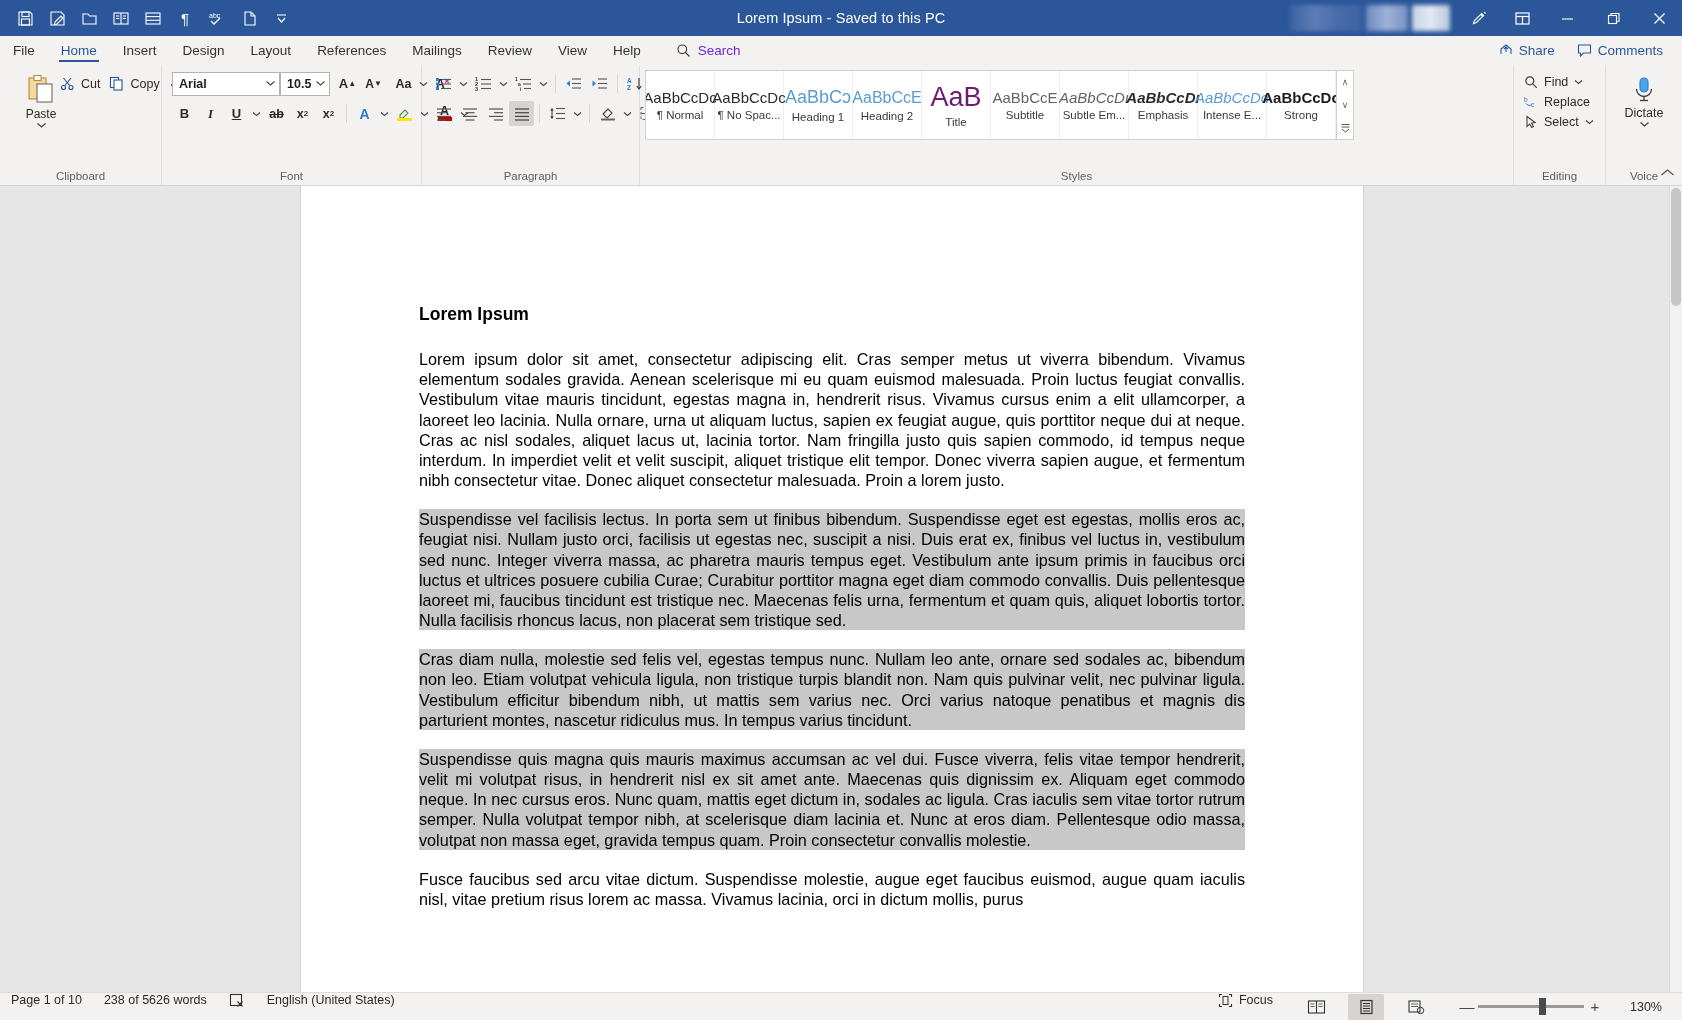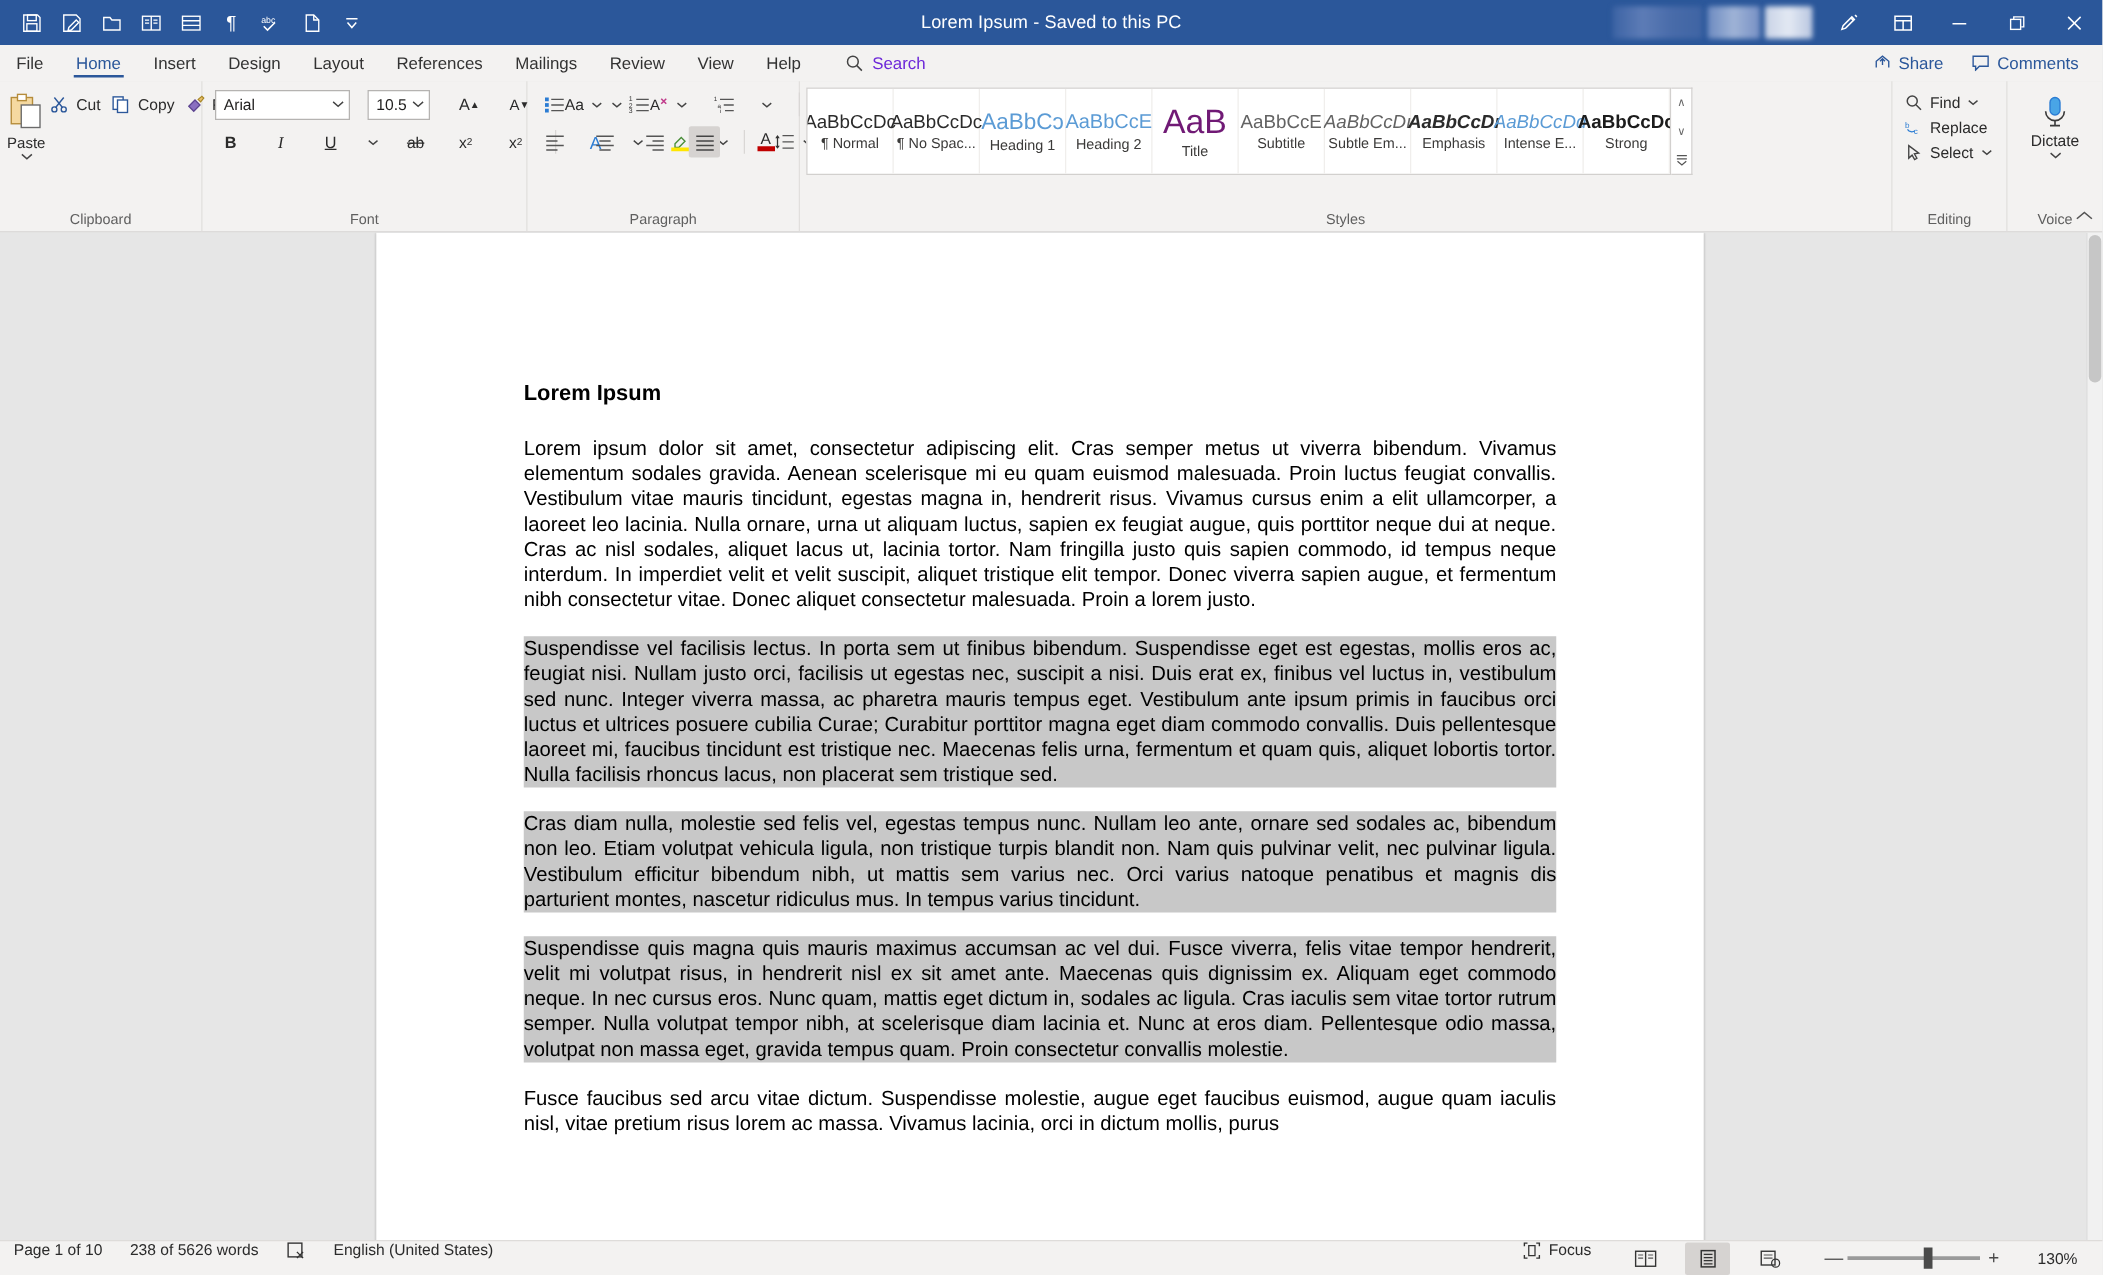--- a/index.html
+++ b/index.html
@@ -87,32 +87,32 @@
   }
   .group-body { flex: 1; display: flex; align-items: flex-start; padding-top: 3px; }
   .group-label {
     text-align: center; font-size: 11.5px; color: #5f5f5f;
     height: 17px; line-height: 17px; position: relative;
   }
 
   
   .paste-btn {
     display: flex; flex-direction: column; align-items: center;
-    width: 52px; padding-top: 2px; border-radius: 2px;
+    width: 52px; padding-top: 2px; border-radius: 2px; margin-left: 20px;
   }
   .paste-label { font-size: 12px; color: #2b2b2b; margin-top: 1px; }
   .clip-items { display: flex; padding-top: 3px; gap: 1px; }
   .clip-item {
     display: flex; align-items: center; gap: 6px;
     font-size: 12.5px; color: #2b2b2b; padding: 2px 5px 2px 3px;
     border-radius: 2px; white-space: nowrap;
   }
 
   
-  .row { display: flex; align-items: center; gap: 15px; }
+  .row { display: flex; align-items: center; gap: 1px; font-weight: bold; }
   .row2 { margin-top: 5px; }
   .combo {
     height: 24px; border: 1px solid #b5b3b1; background: #fff;
     display: flex; align-items: center; padding: 0 3px 0 6px;
     font-size: 12.5px; color: #201f1e;
   }
   .combo .cv { flex: 1; }
   .fontname { width: 108px; }
   .fontsize { width: 50px; margin-left: -1px; }
   .ibtn {

